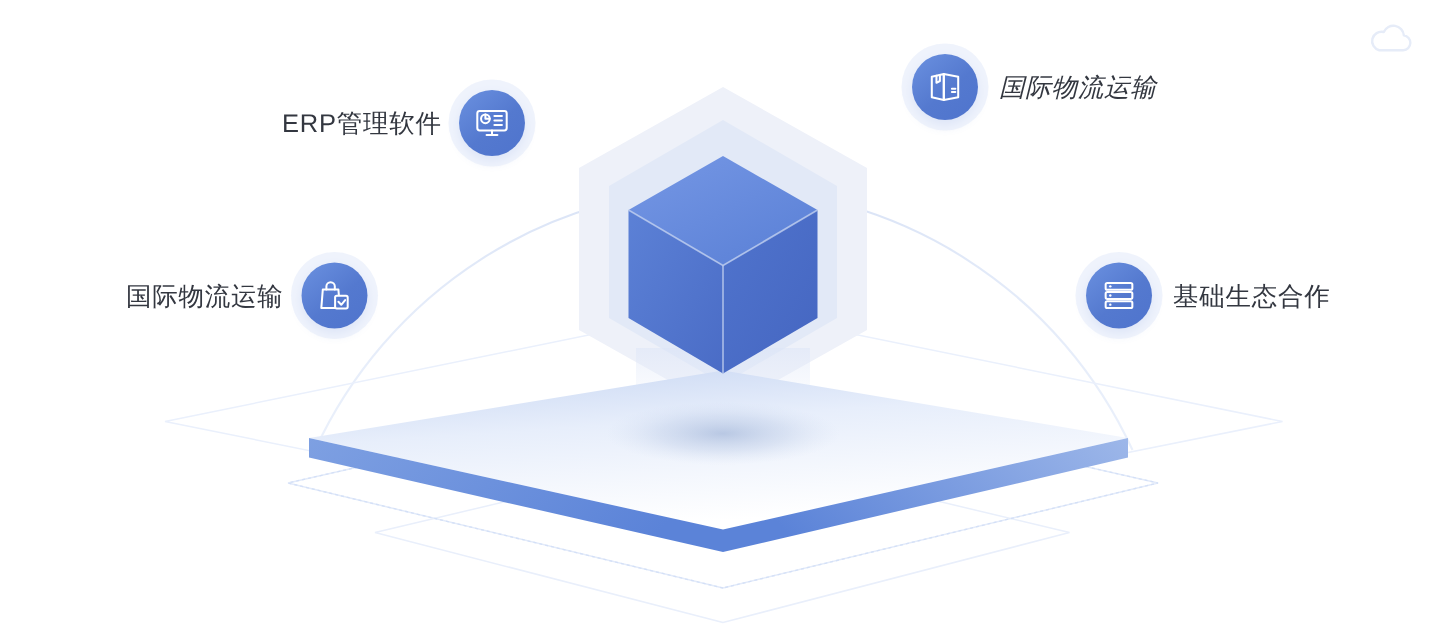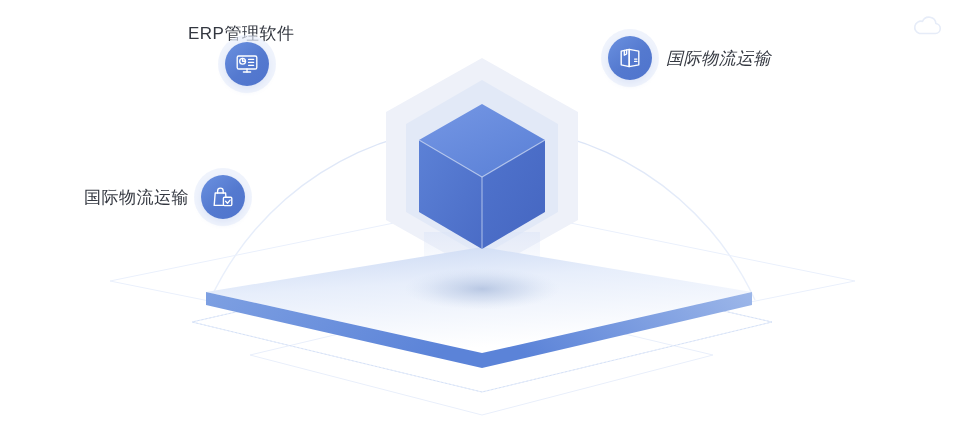--- a/index.html
+++ b/index.html
@@ -54,21 +54,21 @@
                 0 3px 7px rgba(79,116,205,0.28);
     display: flex;
     align-items: center;
     justify-content: center;
     flex: 0 0 auto;
   }
   .icon-circle svg {
     display: block;
   }
   
-  #node-erp        { left: 188px; top: 25px; flex-direction: column; }
+  #node-erp        { left: 188px; top: 60px; }
   #node-logistics  { left: 608px; top: 36px; font-style: italic; }
   #node-ecommerce  { left: 84px;  top: 175px; }
   #node-ecosystem  { left: 724px; top: 175px; }
 
   
   #cloud-deco {
     position: absolute;
     right: 20px;
     top: 14px;
   }
@@ -210,20 +210,33 @@
     <span class="icon-circle">
       <svg width="24" height="24" viewBox="0 0 24 24" fill="none" stroke="#ffffff" stroke-width="1.35" stroke-linecap="round" stroke-linejoin="round">
         <path d="M4.2 8 h10.4 l1 12.4 H3.2 Z"></path>
         <path d="M6.6 8 V5.9 a2.8 2.8 0 0 1 5.6 0 V8"></path>
         <rect x="12.4" y="12.2" width="8.4" height="8.4" rx="1.1" fill="#5479cf"></rect>
         <path d="M14.6 16.2 l1.9 2 l2.6 -3.1"></path>
       </svg>
     </span>
   </div>
 
+  <div class="node right-label" id="node-ecosystem">
+    <span class="icon-circle">
+      <svg width="24" height="24" viewBox="0 0 24 24" fill="none" stroke="#ffffff" stroke-width="1.35" stroke-linecap="round" stroke-linejoin="round">
+        <rect x="3.1" y="3.6" width="17.8" height="4.6" rx="1.1"></rect>
+        <rect x="3.1" y="9.7" width="17.8" height="4.6" rx="1.1"></rect>
+        <rect x="3.1" y="15.8" width="17.8" height="4.6" rx="1.1"></rect>
+        <circle cx="6.2" cy="5.9" r="0.8" fill="#ffffff" stroke="none"></circle>
+        <circle cx="6.2" cy="12" r="0.8" fill="#ffffff" stroke="none"></circle>
+        <circle cx="6.2" cy="18.1" r="0.8" fill="#ffffff" stroke="none"></circle>
+      </svg>
+    </span>
+    <span class="node-label">基础生态合作</span>
+  </div>
 
   <div id="cloud-deco">
     <svg width="34" height="24" viewBox="0 0 34 24" fill="none" stroke="#e6ecf8" stroke-width="1.6" stroke-linecap="round" stroke-linejoin="round">
       <path d="M8.5 19.5 h16 a5 5 0 0 0 0.4 -9.95
                a7 7 0 0 0 -13.4 -2.2
                A4.6 4.6 0 0 0 8.5 19.5 Z"></path>
     </svg>
   </div>
 
 </div>

